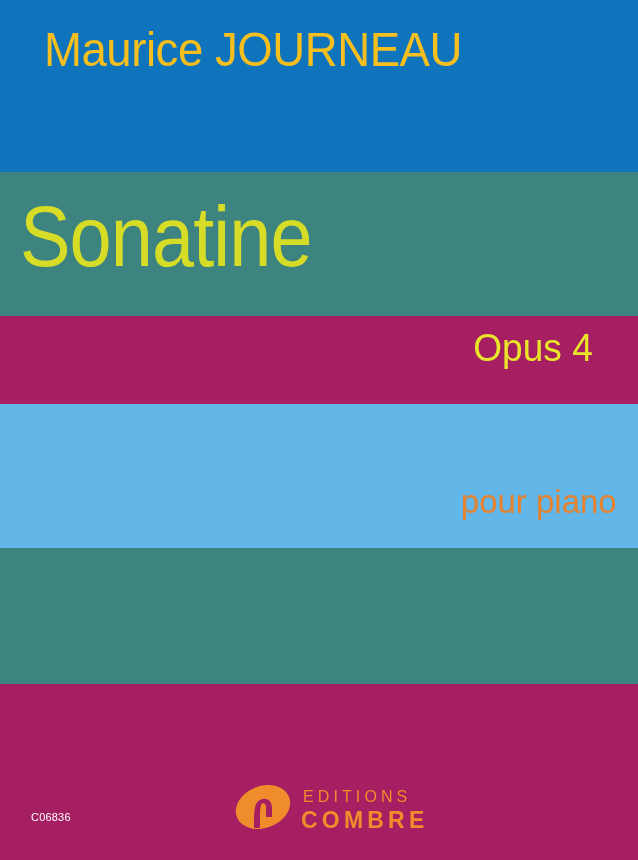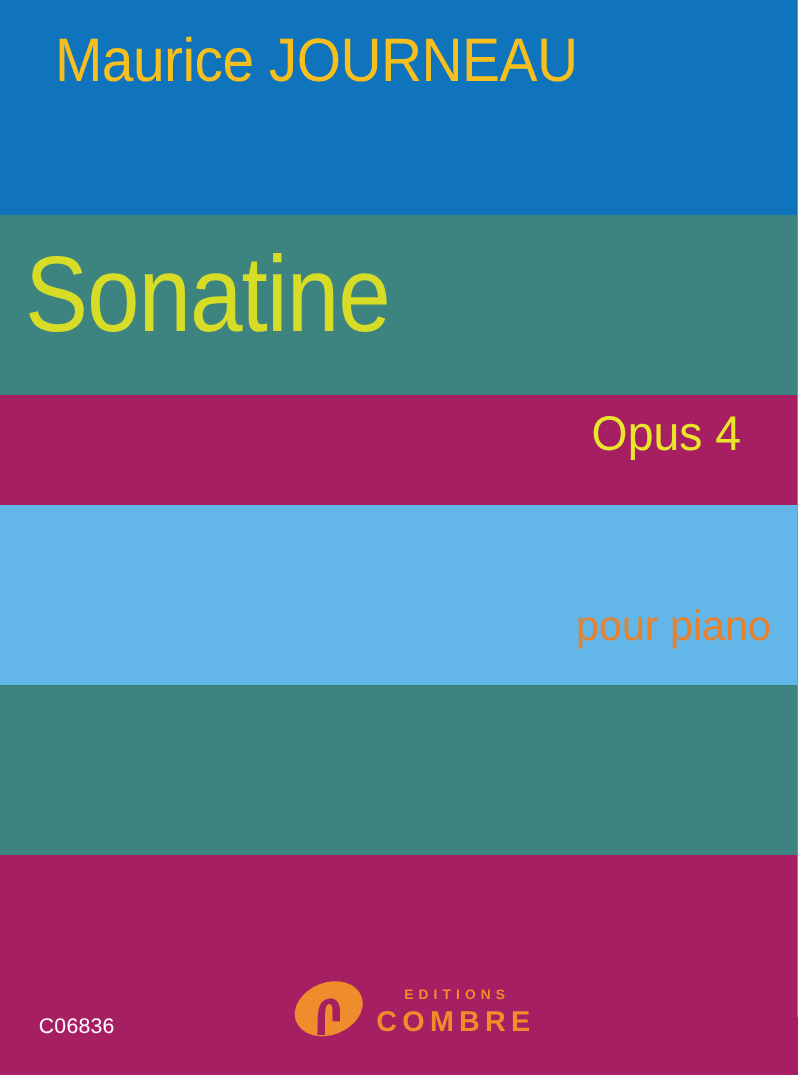--- a/index.html
+++ b/index.html
@@ -10,21 +10,21 @@
   }
   body {
     font-family: "Liberation Sans", sans-serif;
   }
 
   .cover {
     position: relative;
     width: 638px;
     height: 860px;
     overflow: hidden;
-    background: #000000;
+    background: #404040;
   }
 
   
   .band {
     position: absolute;
     left: 0;
     width: 638px;
   }
   .band-blue      { top: 0px;   height: 172px; background: #1074bc; }
   .band-teal-1    { top: 172px; height: 144px; background: #3d8480; }
@@ -92,21 +92,21 @@
     text-align: right;
     transform: scaleX(0.97);
     transform-origin: right center;
   }
 
   
   .catalog {
     position: absolute;
     left: 31px;
     top: 811px;
-    font-size: 17px;
+    font-size: 11px;
     color: #ffffff;
     font-family: "Liberation Sans", sans-serif;
     letter-spacing: 0.2px;
     white-space: nowrap;
   }
 
   
   .logo {
     position: absolute;
     left: 234px;
@@ -123,29 +123,28 @@
     position: relative;
   }
   .logo-mark svg { display: block; }
   .logo-words {
     margin-left: 9px;
     display: flex;
     flex-direction: column;
     justify-content: center;
   }
   .logo-editions {
-    font-size: 11px;
+    font-size: 16px;
     letter-spacing: 4.1px;
-    font-weight: bold;
+    font-weight: normal;
     color: #ef8c2b;
     font-family: "Liberation Sans", sans-serif;
     line-height: 1;
     margin-bottom: 4px;
     margin-left: 2px;
-    text-align: center;
   }
   .logo-combre {
     font-size: 23px;
     letter-spacing: 4.2px;
     font-weight: bold;
     color: #ef8c2b;
     font-family: "Liberation Sans", sans-serif;
     line-height: 1;
   }
 </style>

